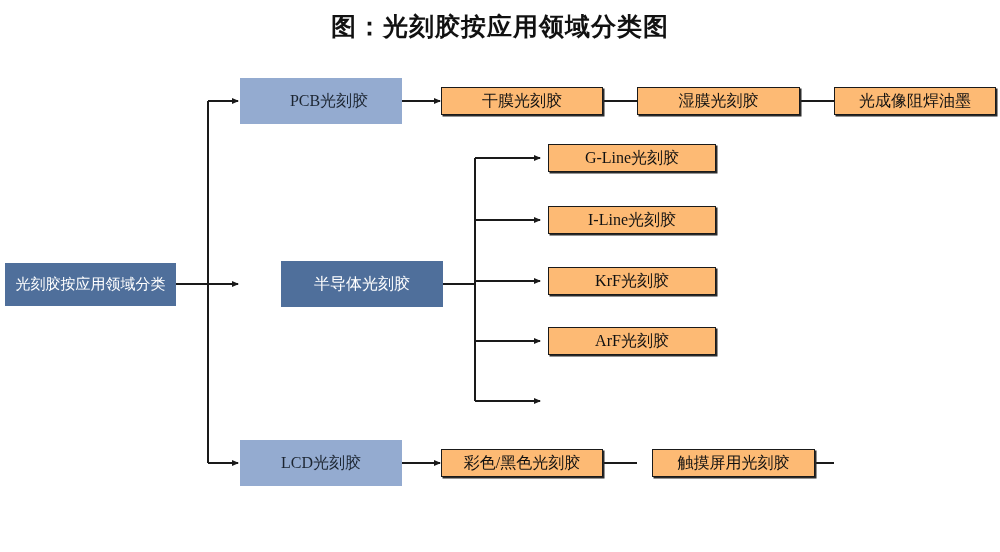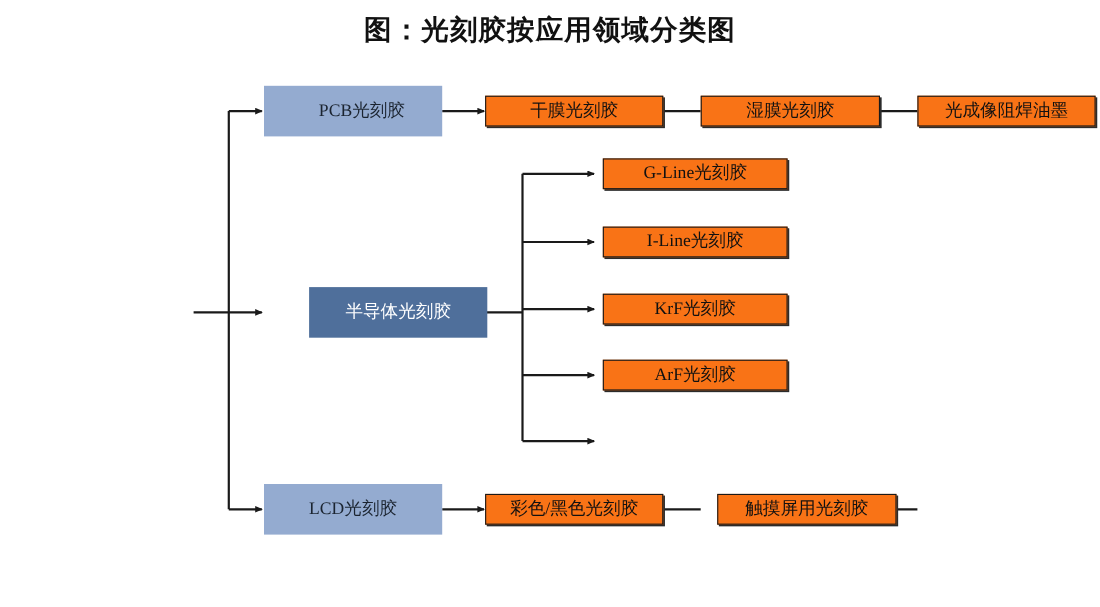--- a/index.html
+++ b/index.html
@@ -71,21 +71,21 @@
     border: none;
     margin-left: 41px;
   }
   .node-light {
     background: #94abd0;
     color: #1b2430;
     font-size: 16px;
     border: none;
   }
   .node-leaf {
-    background: #f97316;
+    background: #fdba74;
     color: #111111;
     font-size: 16px;
     border: 1.6px solid #1a1a1a;
     box-shadow: 1.5px 1.5px 0 0 #2b2b2b;
   }
 </style>
 </head>
 <body>
 
 <div id="canvas">
@@ -119,20 +119,21 @@
     <path d="M475,220 L540,220" stroke="#1a1a1a" stroke-width="2" fill="none" marker-end="url(#arrow)"></path>
     <path d="M475,281 L540,281" stroke="#1a1a1a" stroke-width="2" fill="none" marker-end="url(#arrow)"></path>
     <path d="M475,341 L540,341" stroke="#1a1a1a" stroke-width="2" fill="none" marker-end="url(#arrow)"></path>
     <path d="M475,401 L540,401" stroke="#1a1a1a" stroke-width="2" fill="none" marker-end="url(#arrow)"></path>
 
     <path d="M402,463 L440,463" stroke="#1a1a1a" stroke-width="2" fill="none" marker-end="url(#arrow)"></path>
     <path d="M603,463 L637,463" stroke="#1a1a1a" stroke-width="2" fill="none"></path>
     <path d="M800,463 L834,463" stroke="#1a1a1a" stroke-width="2" fill="none"></path>
   </svg>
 
+  <div class="node node-root" style="left:5px; top:263px; width:171px; height:43px;">光刻胶按应用领域分类</div>
 
   <div class="node node-light" style="left:240px; top:78px; width:162px; height:46px;padding-left:16px;">PCB光刻胶</div>
   <div class="node node-leaf" style="left:441px; top:87px; width:162px; height:28px;">干膜光刻胶</div>
   <div class="node node-leaf" style="left:637px; top:87px; width:163px; height:28px;">湿膜光刻胶</div>
   <div class="node node-leaf" style="left:834px; top:87px; width:162px; height:28px;">光成像阻焊油墨</div>
 
   <div class="node node-dark" style="left:240px; top:261px; width:162px; height:46px;">半导体光刻胶</div>
   <div class="node node-leaf" style="left:548px; top:206px; width:168px; height:28px;">I-Line光刻胶</div>
   <div class="node node-leaf" style="left:548px; top:144px; width:168px; height:28px;">G-Line光刻胶</div>
   <div class="node node-leaf" style="left:548px; top:267px; width:168px; height:28px;">KrF光刻胶</div>

